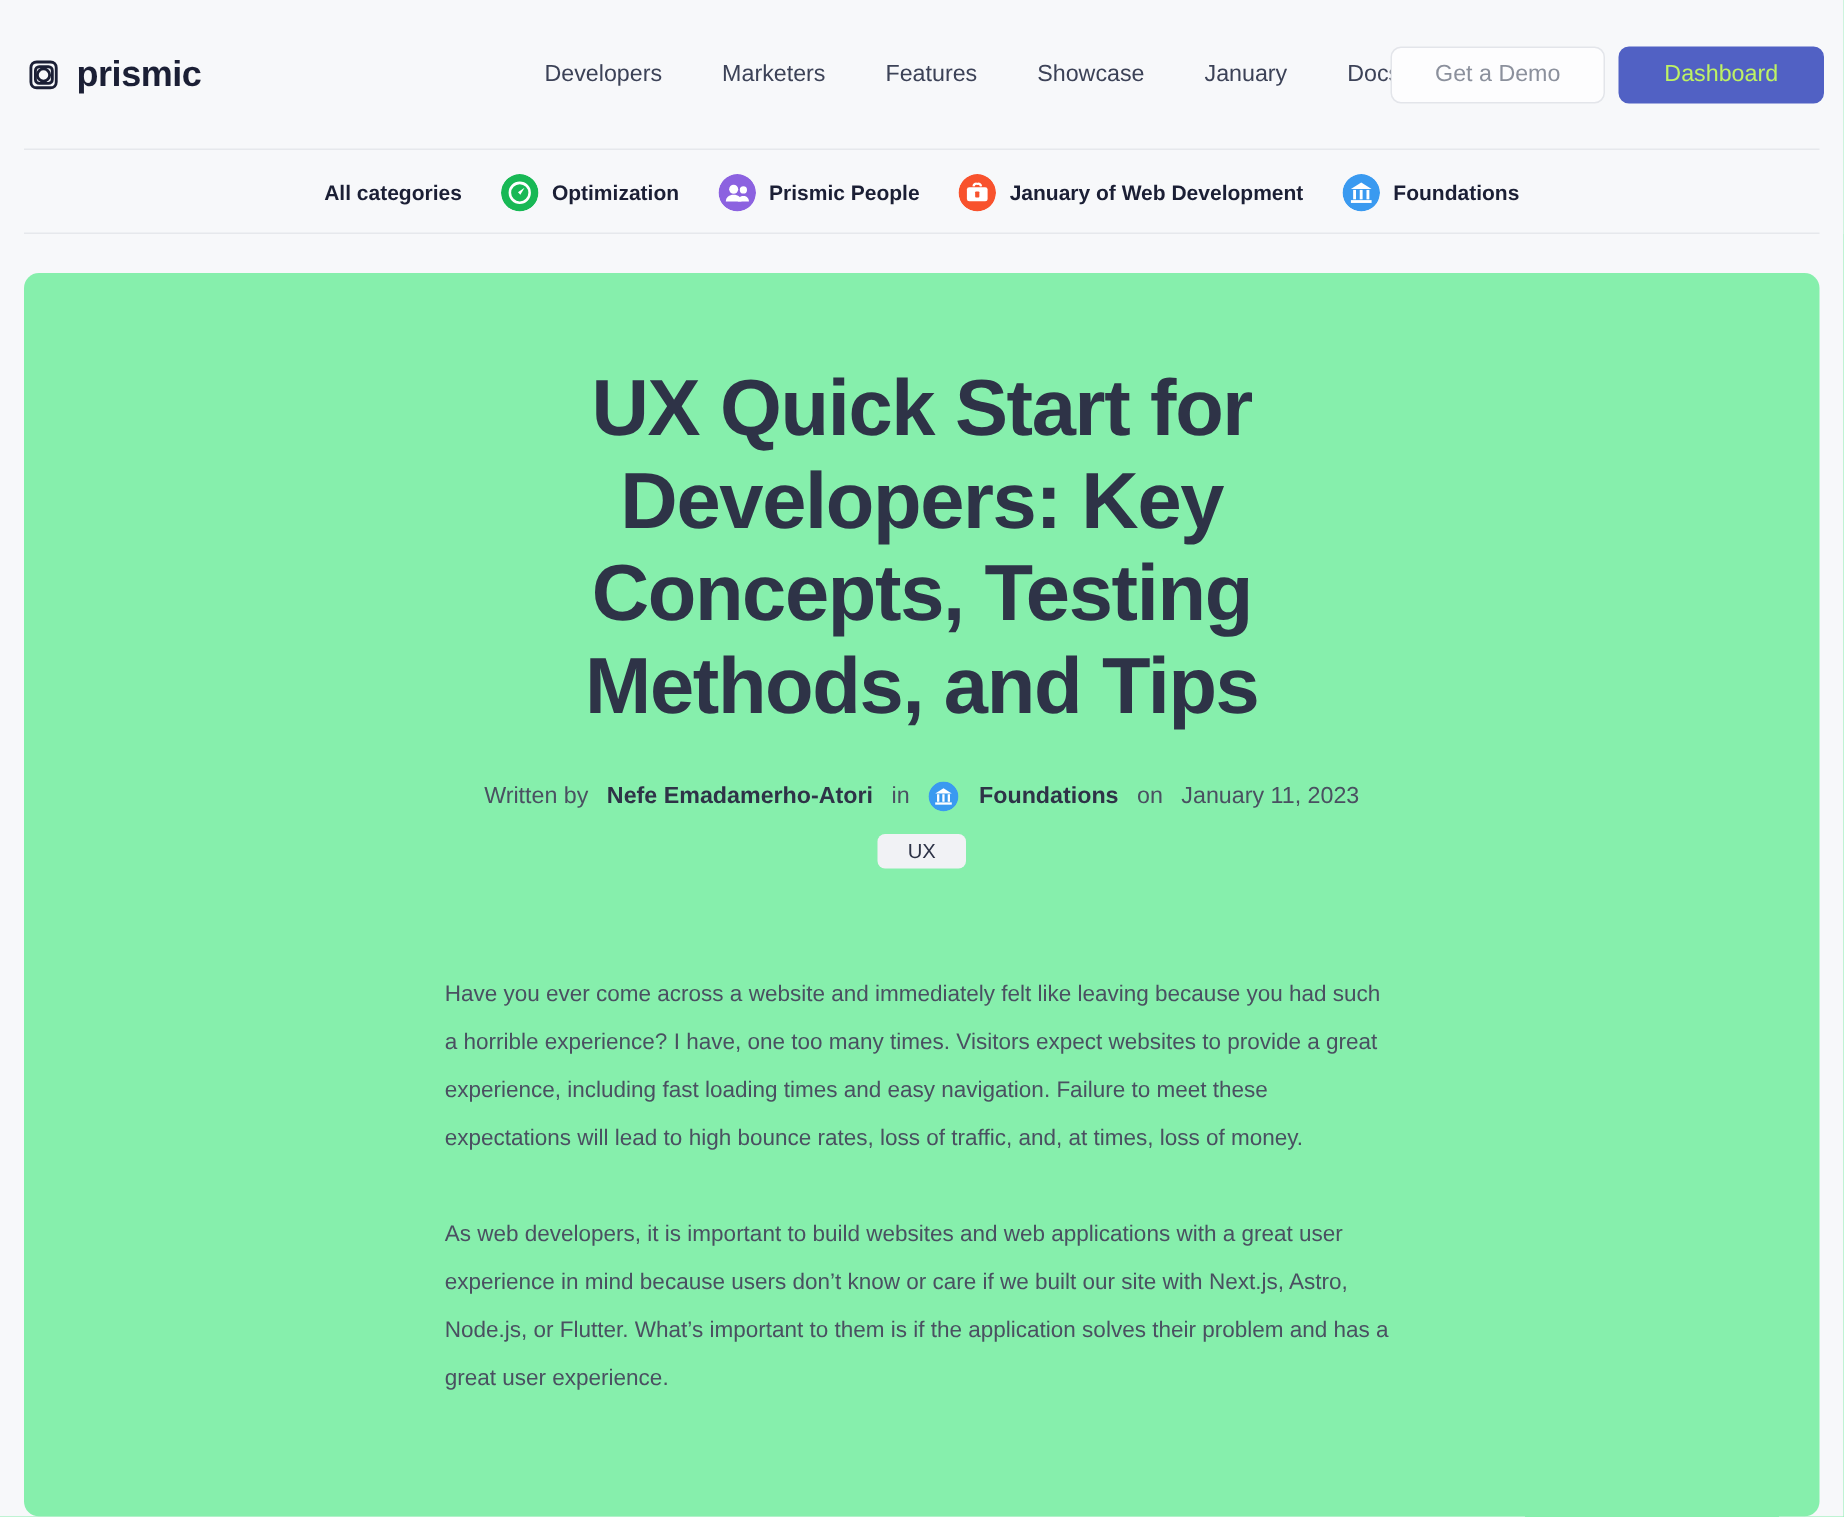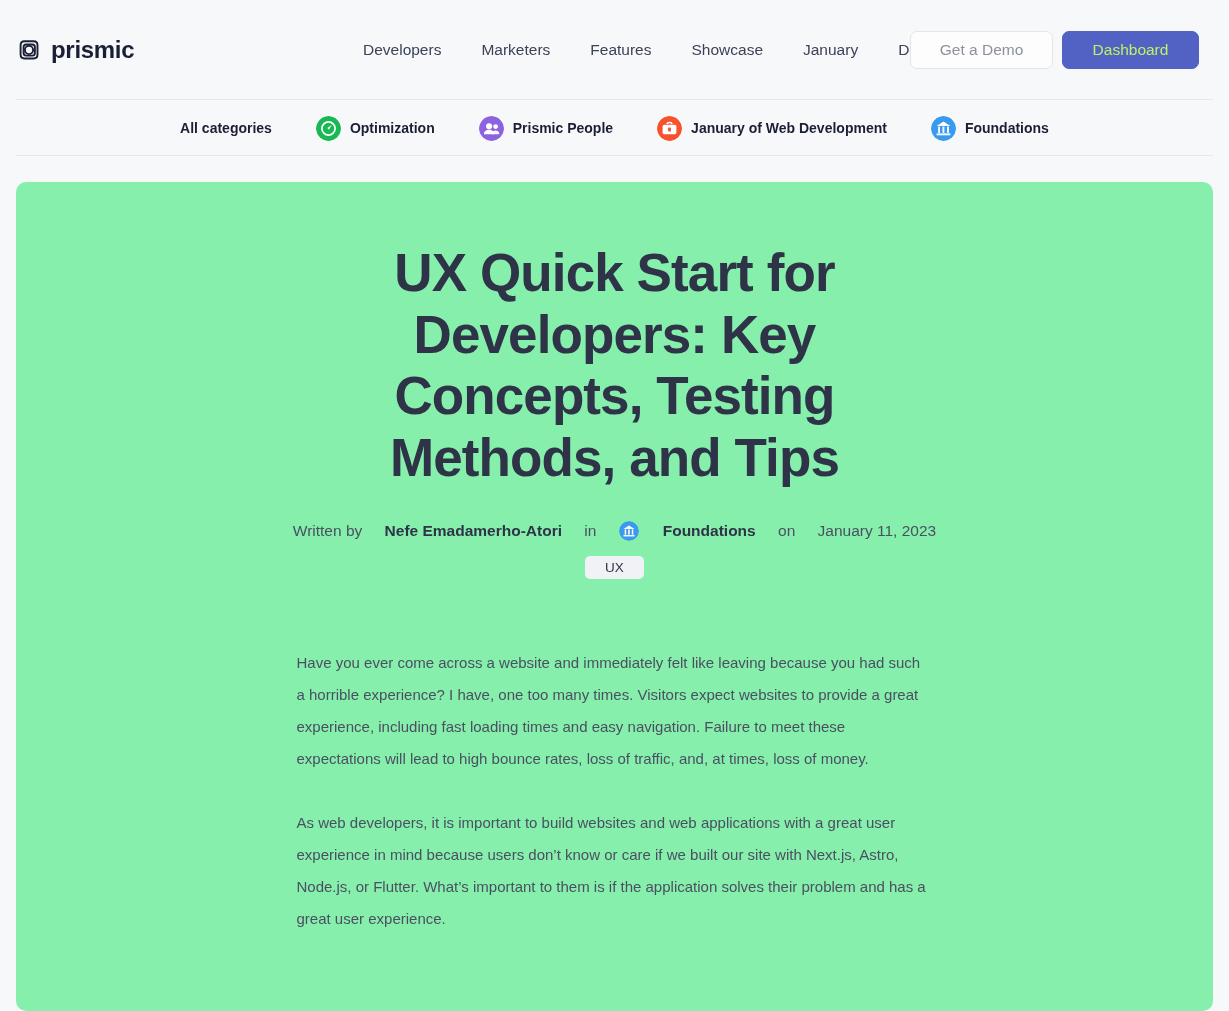--- a/index.html
+++ b/index.html
@@ -55,21 +55,21 @@
   .nav-link {
     font-size: 15.5px;
     color: #3c4257;
     text-decoration: none;
     white-space: nowrap;
     cursor: pointer;
   }
 
   .header-actions {
     position: absolute;
-    right: 30px;
+    right: 13px;
     display: flex;
     align-items: center;
     gap: 9px;
   }
   .btn {
     font-size: 15.5px;
     border-radius: 7px;
     padding: 0 16px;
     height: 38px;
     line-height: 36px;
@@ -90,21 +90,21 @@
     min-width: 137px;
   }
 
   
   .category-bar {
     height: 56px;
     background: #f7f8fa;
     display: flex;
     align-items: center;
     justify-content: center;
-    gap: 44px;
+    gap: 26px;
     position: relative;
     padding: 0 16px;
   }
   .category-divider {
     position: absolute;
     left: 16px; right: 16px; bottom: 0;
     height: 1px;
     background: #e6e8ec;
   }
   .cat-item {
@@ -151,21 +151,21 @@
     text-align: center;
     font-size: 15.5px;
     color: #4a5061;
     line-height: 1.4;
   }
   .byline-inner {
     display: inline-flex;
     align-items: center;
     flex-wrap: wrap;
     justify-content: center;
-    gap: 18px;
+    gap: 8px;
   }
   .byline span { white-space: pre; }
   .byline-author { font-weight: 700; color: #2e3347; }
   .byline-category { font-weight: 700; color: #2e3347; }
   .byline-cat-icon {
     width: 20px; height: 20px;
     border-radius: 50%;
     display: inline-block;
     vertical-align: -4px;
     margin: 0 6px 0 0;

